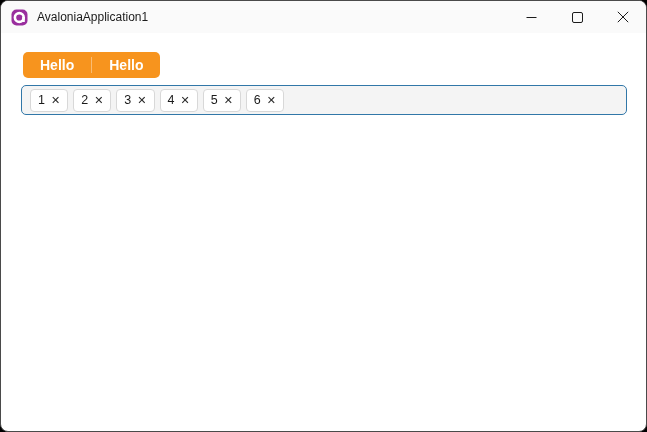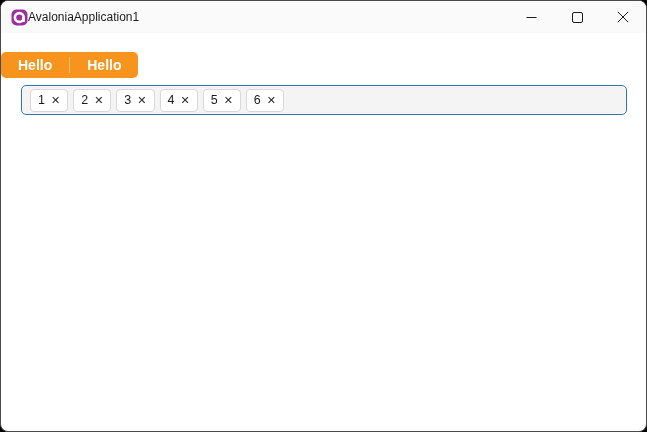--- a/index.html
+++ b/index.html
@@ -17,36 +17,37 @@
     border:1px solid #4a4a4a;
     border-radius:8px;
     overflow:hidden;
   }
   
   .titlebar{
     height:32px;
     background:var(--titlebar-bg,#fafafa);
     display:flex;align-items:center;
   }
-  .titlebar-left{display:flex;align-items:center;gap:0;padding-left:10px;flex:1;min-width:0;}
+  .titlebar-left{display:flex;align-items:center;gap:9px;padding-left:10px;flex:1;min-width:0;}
   .app-icon{width:17px;height:17px;display:block;}
   .title-text{
     font-size:12px;color:var(--text-dark,#1b1b1b);
     white-space:nowrap;overflow:hidden;text-overflow:ellipsis;
   }
   .win-controls{display:flex;height:32px;}
   .win-btn{
     width:46px;height:32px;
     display:flex;align-items:center;justify-content:center;
     background:transparent;border:none;padding:0;cursor:default;
   }
   .win-btn svg{display:block;}
   
   .content{padding-top:19px;}
   .tab-strip{
+    margin-left:22px;
     display:inline-flex;
     background:var(--accent-orange,#f7941e);
     border-radius:5px;
     height:26px;
     align-items:stretch;
     overflow:hidden;
   }
   .tab-btn{
     background:transparent;border:none;
     padding:0 17px;

